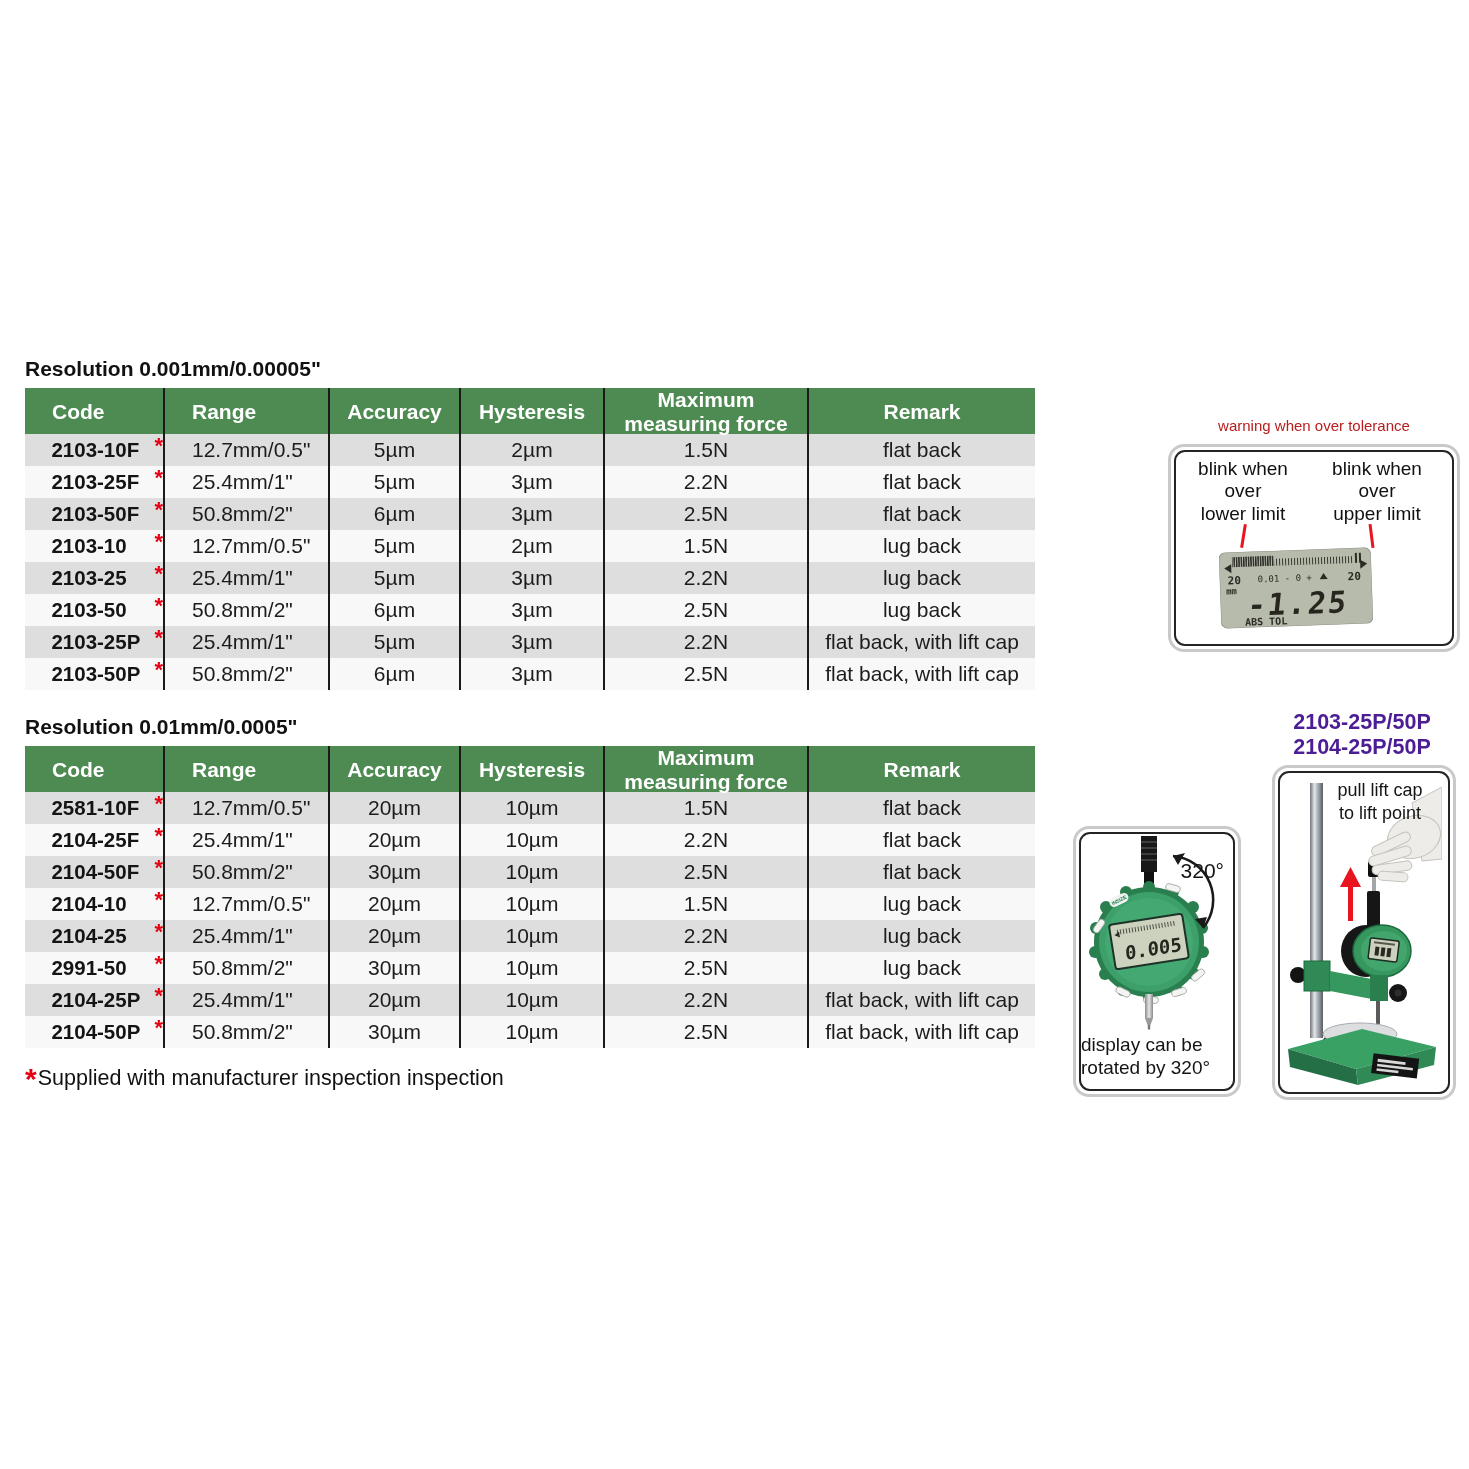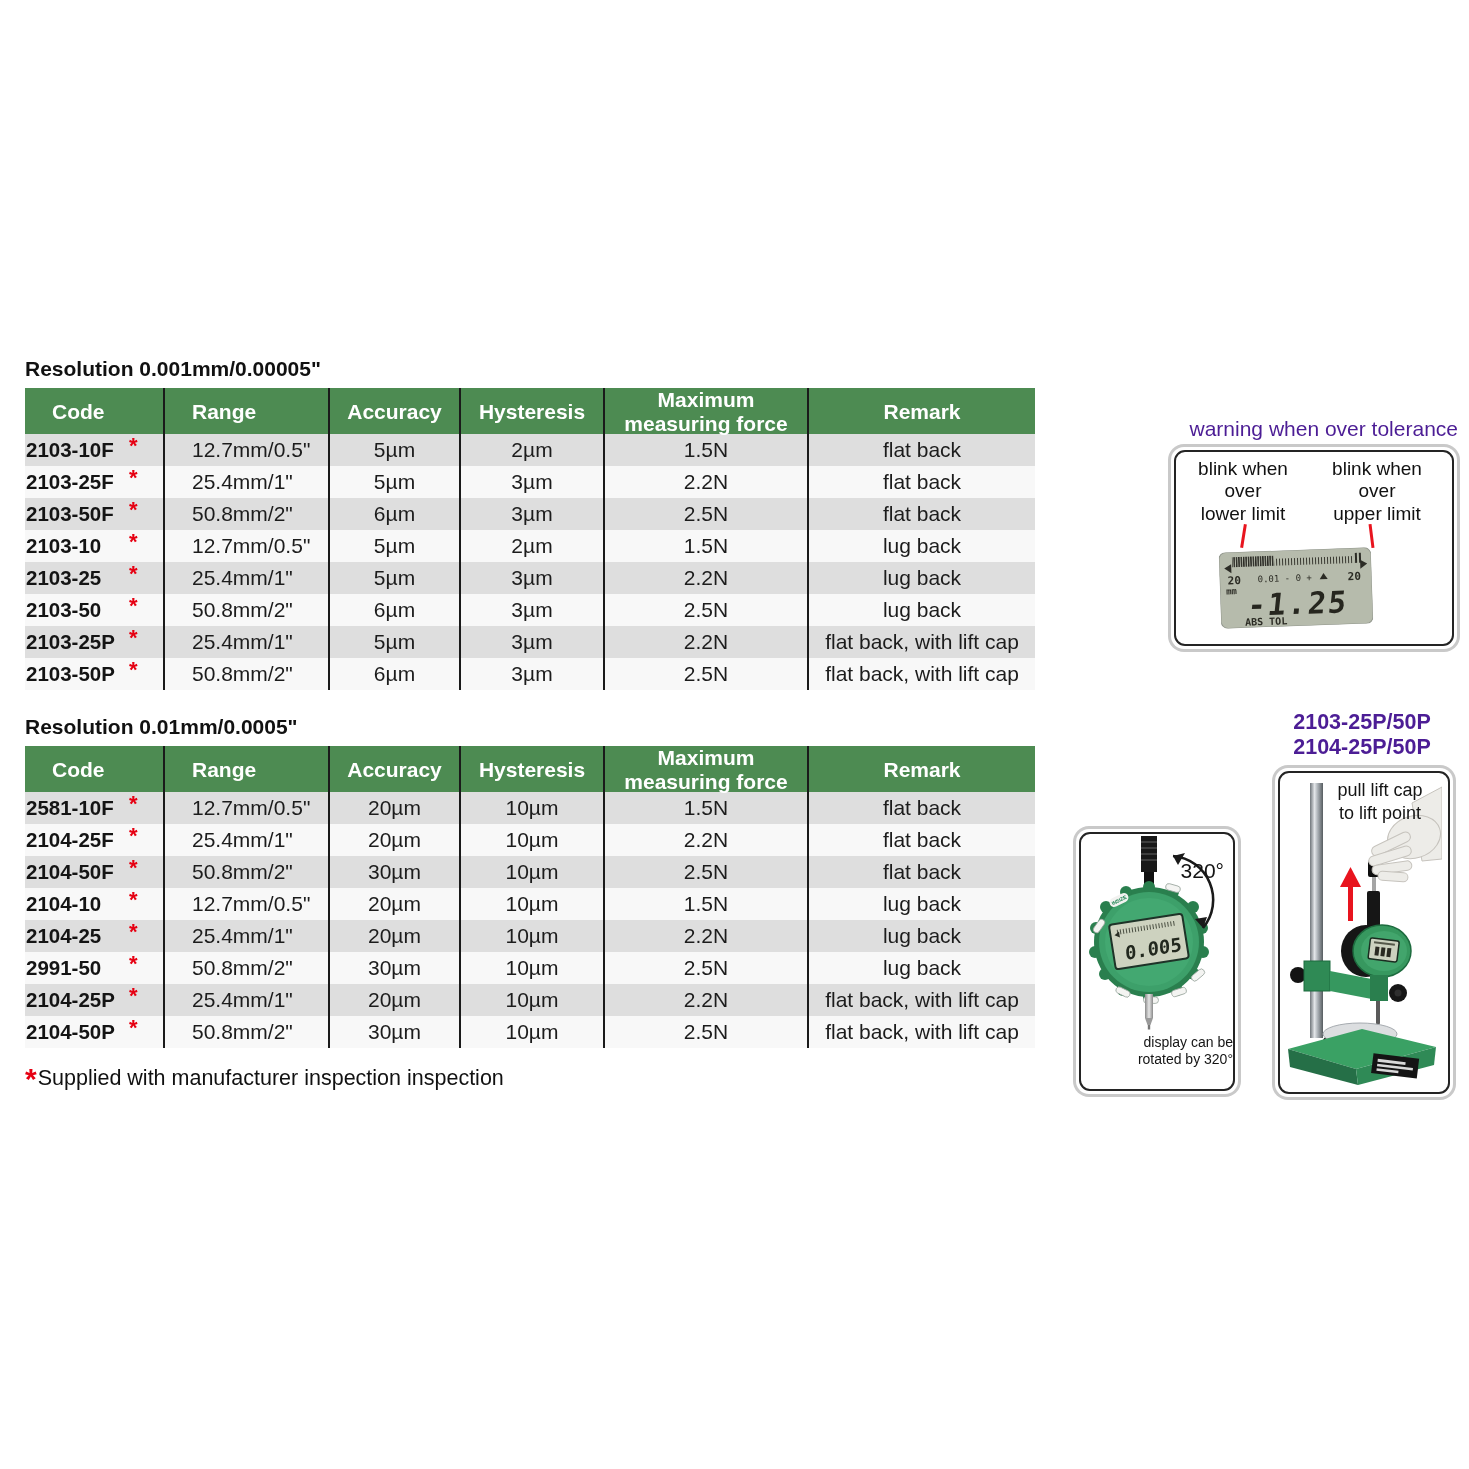--- a/index.html
+++ b/index.html
@@ -14,40 +14,40 @@
   .thead,.trow{display:grid;grid-template-columns:138px 165px 131px 144px 204px 228px;}
   .thead{height:46px;background:#4d8b52;}
   .th{display:flex;align-items:center;justify-content:center;color:#fff;
       font-weight:bold;font-size:21px;line-height:1.15;text-align:center;box-sizing:border-box;}
   .th.left{justify-content:flex-start;padding-left:27px;text-align:left;}
   .vline{border-left:2px solid #1a1a1a;}
   .trow{height:32px;background:#dedede;}
   .trow.alt{background:#f8f8f8;}
   .td{display:flex;align-items:center;justify-content:center;font-size:21px;
       color:#1c1c1c;box-sizing:border-box;white-space:nowrap;}
-  .td.c0{justify-content:flex-start;padding-left:1px;font-weight:bold;font-size:20.5px;color:#141414;}
+  .td.c0{justify-content:flex-end;padding-left:1px;font-weight:bold;font-size:20.5px;color:#141414;}
   .td.c1{justify-content:flex-start;padding-left:27px;}
   .code{display:inline-block;min-width:101px;}
   .star{color:#e60012;font-weight:bold;font-size:22px;position:relative;top:-4px;margin-left:2px;}
   
   .footnote{position:absolute;left:25px;top:1066px;font-size:21.5px;color:#111;}
   .footnote .fstar{color:#e60012;font-weight:bold;font-size:30px;vertical-align:top;
       position:relative;top:-4px;margin-right:1px;}
   
   .frame{position:absolute;background:#c9c9c9;border-radius:16px;padding:3px;}
   .frame-mid{background:#ffffff;border-radius:13px;padding:3px;width:100%;height:100%;box-sizing:border-box;}
   .frame-in{border:2px solid #242424;border-radius:11px;background:#ffffff;
       position:relative;width:100%;height:100%;box-sizing:border-box;overflow:hidden;}
   
-  .warn-title{position:absolute;left:1170px;top:417px;width:288px;text-align:right;font-size:21px;color:#4c1d95;}
+  .warn-title{position:absolute;left:1170px;top:417px;width:288px;text-align:center;font-size:15px;color:#b91c1c;}
   .blink{position:absolute;top:6px;width:126px;text-align:center;font-size:19px;
       line-height:1.18;color:#111;white-space:pre-line;}
   .redline{position:absolute;width:3px;height:24px;background:#e8141e;top:72px;}
   
-  .caption{position:absolute;width:100%;text-align:right;font-size:14px;line-height:1.2;color:#141414;}
+  .caption{position:absolute;width:100%;text-align:left;font-size:19px;line-height:1.2;color:#141414;}
   .models{position:absolute;left:1272px;top:710px;width:180px;text-align:center;
       font-weight:bold;font-size:21.5px;line-height:1.18;color:#4c1d95;}
   .note{position:absolute;text-align:center;font-size:18px;line-height:1.25;color:#141414;}
   svg text{font-family:"Liberation Sans",sans-serif;}
   svg text.mono{font-family:"DejaVu Sans Mono",monospace;}
 </style>
 </head>
 <body>
 
 <div class="sec-title" style="top:357px;">Resolution 0.001mm/0.00005"</div>

